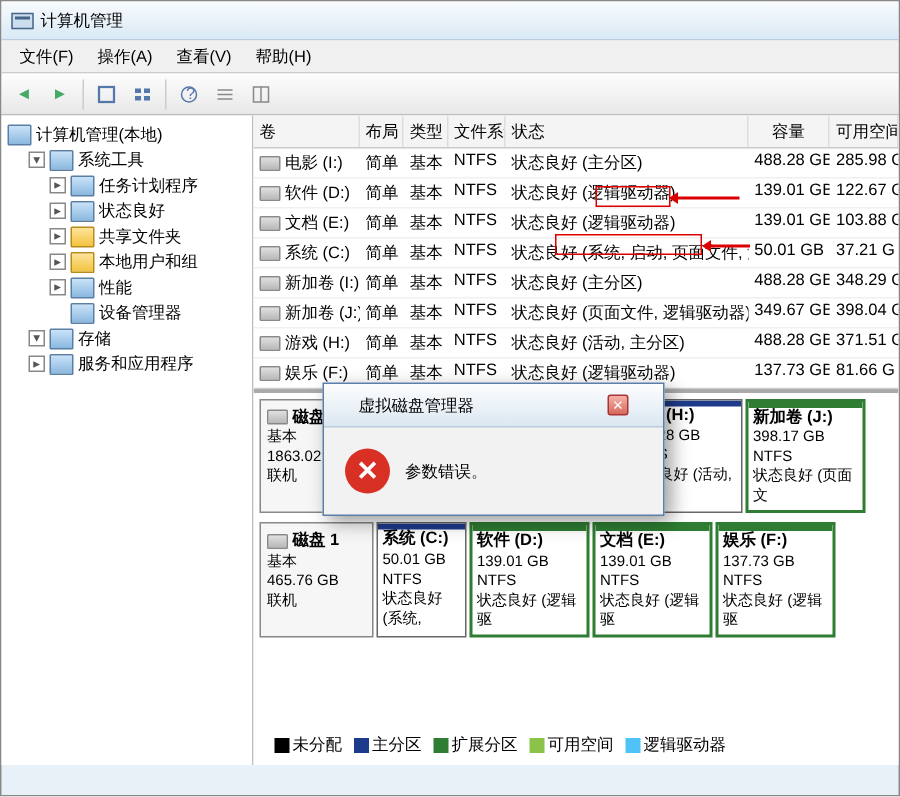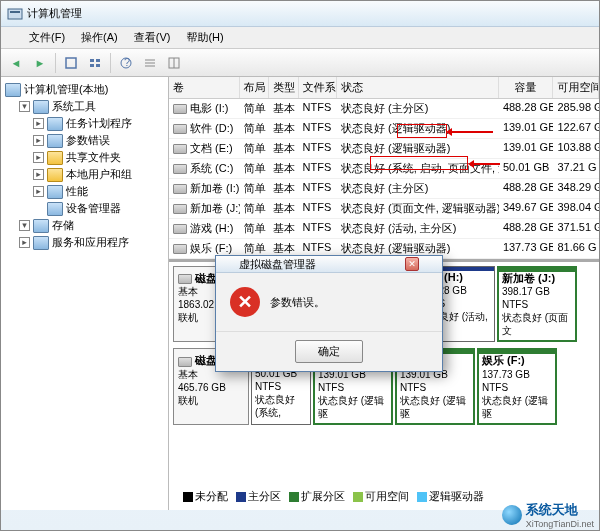--- a/index.html
+++ b/index.html
@@ -1,20 +1,20 @@
 <!DOCTYPE html>
 <html><head>
 <meta charset="utf-8">
 <style>
 *{box-sizing:border-box;margin:0;padding:0;font-family:"Microsoft YaHei",SimSun,sans-serif;font-size:11px}
 body{width:600px;height:531px;background:#fff;position:relative;overflow:hidden}
 .window{width:600px;height:531px;border:1px solid #888;background:linear-gradient(#f8fcfe,#e8f1f8)}
 .titlebar{height:26px;background:linear-gradient(#f8fbfd,#d9e9f5);display:flex;align-items:center;padding:0 6px;border-bottom:1px solid #bcd}
 .titlebar .icon{width:16px;height:16px;margin-right:4px}
-.menubar{height:22px;background:#f0f0f0;display:flex;align-items:center;padding:0 20px;border-bottom:1px solid #ccc}
+.menubar{height:22px;background:#f0f0f0;display:flex;align-items:center;padding:0 4px;border-bottom:1px solid #ccc}
 .menubar span{padding:2px 8px;cursor:default}
 .toolbar{height:28px;background:linear-gradient(#fdfdfd,#e8e8e8);border-bottom:1px solid #bbb;display:flex;align-items:center;padding:0 4px;gap:2px}
 .tbtn{width:22px;height:22px;border:1px solid transparent;display:flex;align-items:center;justify-content:center;color:#4a6}
 .sep{width:1px;height:20px;background:#ccc;margin:0 2px}
 .body{display:flex;height:calc(100% - 96px)}
 .tree{width:168px;border-right:1px solid #bbb;background:#fff;padding:4px;overflow:hidden}
 .tnode{display:flex;align-items:center;padding:1px 0;white-space:nowrap}
 .tnode .ex{width:11px;height:11px;border:1px solid #888;margin-right:3px;display:flex;align-items:center;justify-content:center;font-size:9px;line-height:9px;color:#555;background:#fff}
 .tnode .ne{width:11px;margin-right:3px}
 .tnode .ic{width:16px;height:14px;margin-right:3px;display:inline-block}
@@ -37,21 +37,21 @@
 .part.ext{border:2px solid #2e7d32}
 .part.ext .topbar{background:#2e7d32}
 .legend{display:flex;gap:8px;align-items:center;padding:3px 8px;font-size:11px;position:absolute;bottom:24px;left:175px}
 .legend .sw{width:10px;height:10px;display:inline-block;margin-right:2px;vertical-align:middle}
 .footer{position:absolute;bottom:0;right:0;padding:2px 6px;font-size:11px;display:flex;align-items:center;gap:4px}
 .footer .logo{width:20px;height:20px;border-radius:50%;background:radial-gradient(circle at 35% 35%,#8ed8ff,#0a6fb0)}
 .footer .t1{color:#0a5aa0;font-weight:bold;font-size:13px}
 .footer .t2{color:#666;font-size:9px}
 
 .dlg{position:absolute;left:215px;top:255px;width:228px;border:1px solid #5a7faa;background:#f2f2f2;box-shadow:4px 4px 12px rgba(0,0,0,0.4)}
-.dlg .dtb{height:17px;background:linear-gradient(#fdfdfd,#dbe7f2);display:flex;align-items:center;justify-content:space-between;padding:0 23px;border-bottom:1px solid #bcd}
+.dlg .dtb{height:29px;background:linear-gradient(#fdfdfd,#dbe7f2);display:flex;align-items:center;justify-content:space-between;padding:0 23px;border-bottom:1px solid #bcd}
 .dlg .dbody{padding:14px;display:flex;align-items:center;gap:10px}
 .dlg .err{width:30px;height:30px;border-radius:50%;background:#d93025;color:#fff;display:flex;align-items:center;justify-content:center;font-size:18px;font-weight:bold}
 .dlg .dbtns{padding:8px;text-align:center;border-top:1px solid #ddd}
 .dlg button{padding:3px 22px;background:linear-gradient(#fdfdfd,#e2e2e2);border:1px solid #888;border-radius:2px}
 .arrow{position:absolute;height:2px;background:#d00;z-index:5}
 .arrow::before{content:"";position:absolute;left:-6px;top:-3px;border:4px solid transparent;border-right:6px solid #d00}
 .redbox{position:absolute;border:1px solid #d00;z-index:4}
 .drvicon{width:14px;height:10px;background:linear-gradient(#e0e0e0,#b8b8b8);border:1px solid #888;border-radius:1px;display:inline-block;margin-right:3px;vertical-align:middle}
 .closex{width:14px;height:14px;background:linear-gradient(#f5b2a8,#d56a5c);border:1px solid #a33;border-radius:2px;color:#fff;font-size:9px;display:flex;align-items:center;justify-content:center}
 </style>
@@ -124,21 +124,21 @@
           <span>系统工具</span>
         </div>
       <div class="tnode ind2">
           <span class="ex">▸</span>
           <span class="ic tool"></span>
           <span>任务计划程序</span>
         </div>
       <div class="tnode ind2">
           <span class="ex">▸</span>
           <span class="ic tool"></span>
-          <span>参数错误</span>
+          <span>状态良好</span>
         </div>
       <div class="tnode ind2">
           <span class="ex">▸</span>
           <span class="ic folder"></span>
           <span>共享文件夹</span>
         </div>
       <div class="tnode ind2">
           <span class="ex">▸</span>
           <span class="ic folder"></span>
           <span>本地用户和组</span>
@@ -272,39 +272,29 @@
   </div>
 
   <div class="legend">
     <span><span class="sw" style="background:#000"></span><span>未分配</span></span>
     <span><span class="sw" style="background:#1e3a8a"></span><span>主分区</span></span>
     <span><span class="sw" style="background:#2e7d32"></span><span>扩展分区</span></span>
     <span><span class="sw" style="background:#8bc34a"></span><span>可用空间</span></span>
     <span><span class="sw" style="background:#4fc3f7"></span><span>逻辑驱动器</span></span>
   </div>
 
-  <div class="footer">
-    <span class="logo"></span>
-    <span>
-      <div class="t1">系统天地</div>
-      <div class="t2">XiTongTianDi.net</div>
-    </span>
-  </div>
 </div>
 
 <div class="redbox" style="left:397px;top:124px;width:50px;height:14px"></div>
 <div class="redbox" style="left:370px;top:156px;width:98px;height:14px"></div>
 <div class="arrow" style="left:448px;top:131px;width:45px"></div>
 <div class="arrow" style="left:470px;top:163px;width:30px"></div>
 
 <div class="dlg">
   <div class="dtb">
     <span>虚拟磁盘管理器</span>
     <span class="closex">✕</span>
   </div>
   <div class="dbody">
     <div class="err">✕</div>
     <div>参数错误。</div>
   </div>
-  <div class="dbtns">
-    <button>确定</button>
-  </div>
 </div>
 
 </body></html>

